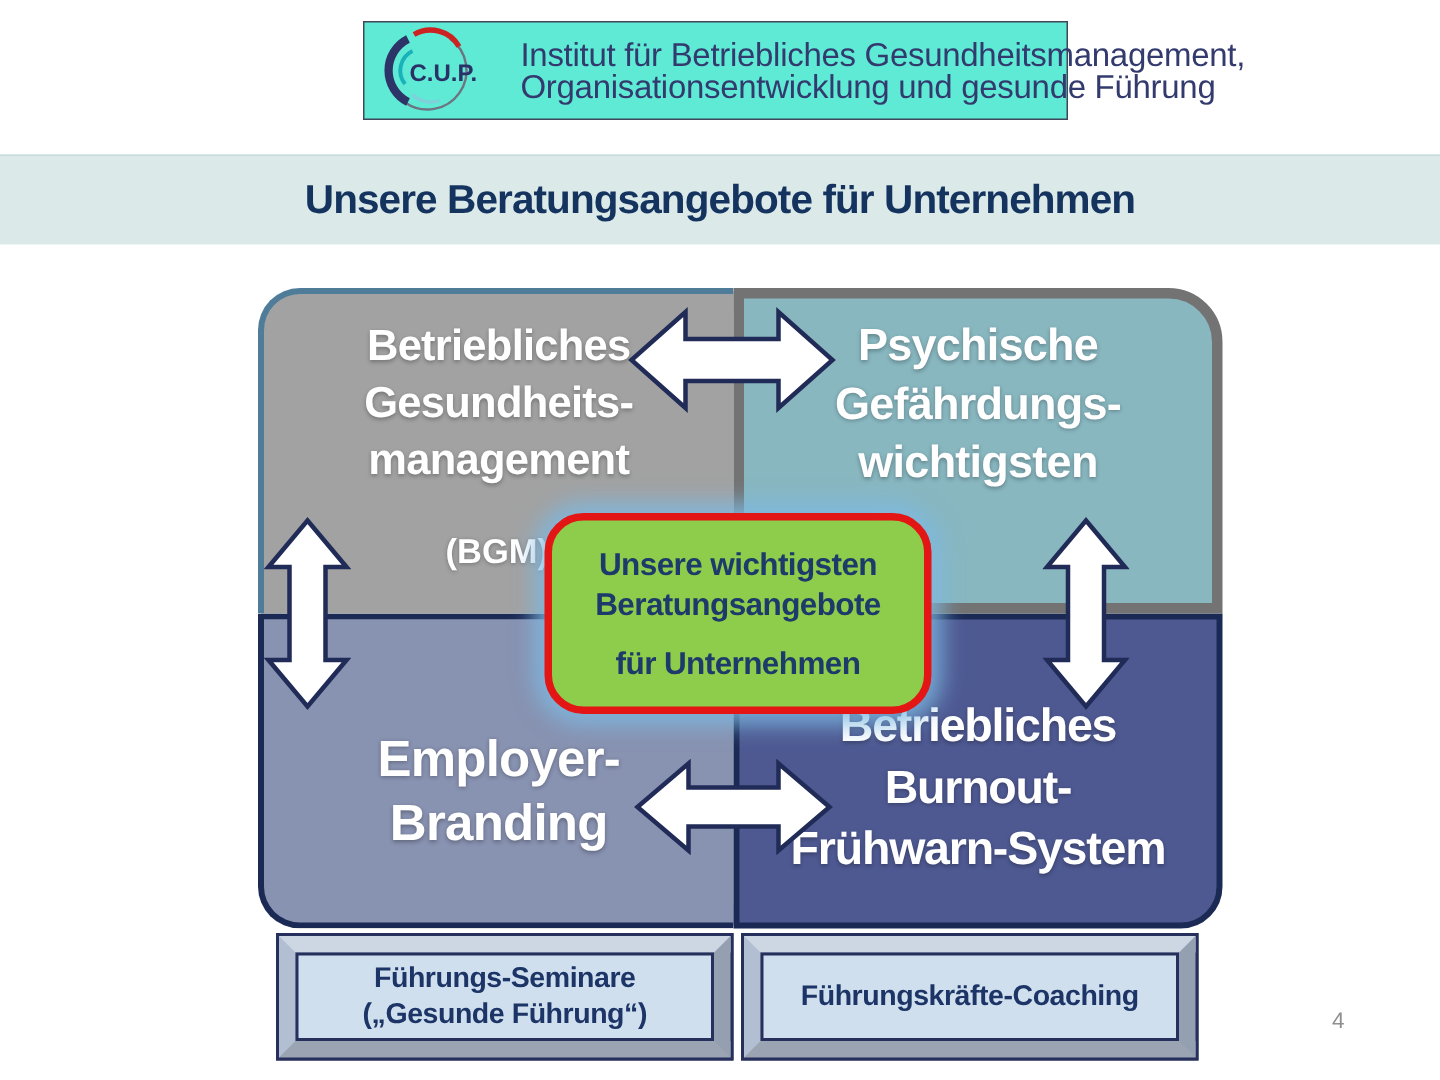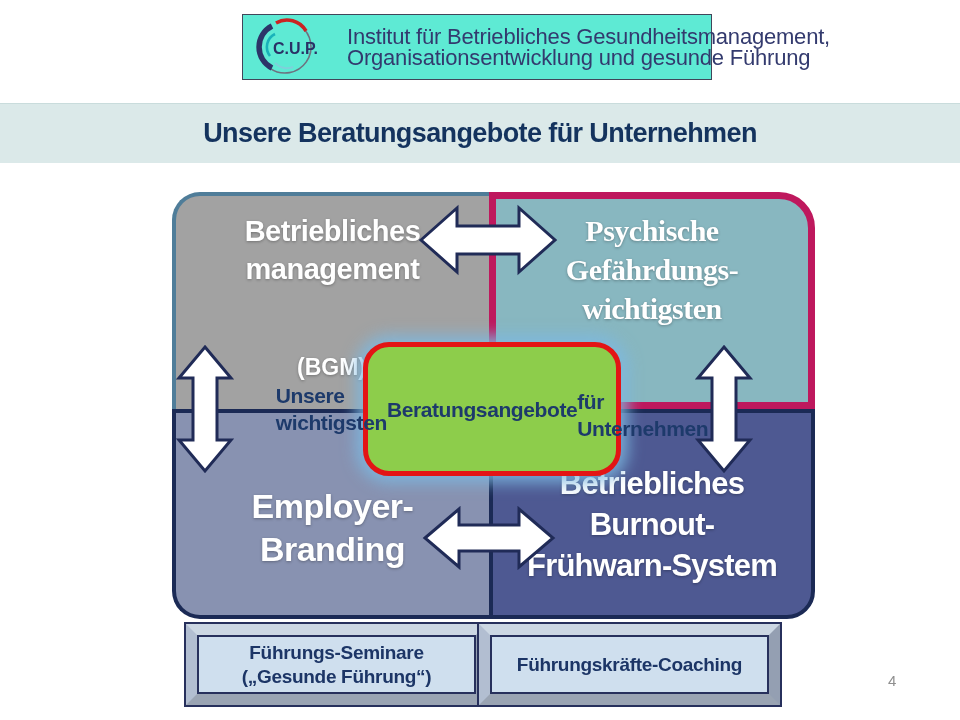--- a/index.html
+++ b/index.html
@@ -24,57 +24,57 @@
   .title-bar span{
     color:#14335e;font-size:27px;font-weight:bold;letter-spacing:-0.6px;
   }
   
   .diagram{position:absolute;left:172px;top:168px;width:777px;height:427px;margin-top:24px;}
   .quad{position:absolute;box-sizing:border-box;}
   .quad-tl{left:0;top:0;width:317px;height:217px;background:#a2a2a2;
     border-top:4px solid #4f7d99;border-left:4px solid #4f7d99;
     border-radius:28px 0 0 0;z-index:1;}
   .quad-tr{left:317px;top:0;width:326px;height:217px;background:#88b7c0;
-    border:7px solid #be185d;border-radius:0 36px 0 0;z-index:2;font-family:Liberation Serif, serif;}
+    border:7px solid #737373;border-radius:0 36px 0 0;z-index:2;}
   .quad-bl{left:0;top:217px;width:317px;height:210px;background:#8892b1;
     border:4px solid #1b2a55;border-right:none;border-radius:0 0 0 28px;z-index:1;}
   .quad-br{left:317px;top:217px;width:326px;height:210px;background:#4e5992;
     border:4px solid #1b2a55;border-radius:0 0 28px 0;z-index:1;}
   .quad-text{
     position:absolute;left:0;right:0;text-align:center;color:#ffffff;font-weight:bold;
     text-shadow:0 1px 3px rgba(0,0,0,0.30);letter-spacing:-0.5px;
   }
   .quad-tl .quad-text{top:16px;font-size:29px;line-height:38px;}
   .quad-tr .quad-text{top:12px;font-size:30px;line-height:39px;}
   .quad-bl .quad-text{top:72px;font-size:34px;line-height:43px;}
   .quad-br .quad-text{top:50px;font-size:31px;line-height:41px;letter-spacing:-0.8px;}
   .bgm-suffix{
     position:absolute;left:121px;top:158px;color:#ffffff;font-weight:bold;
     font-size:23px;text-shadow:0 1px 3px rgba(0,0,0,0.30);
   }
   .center-box{
     position:absolute;left:191px;top:150px;width:258px;height:134px;box-sizing:border-box;
     background:#8dcd4b;border:5px solid #e31515;border-radius:26px;z-index:5;
     box-shadow:0 0 15px 7px rgba(125,185,225,0.85);
-    display:flex;flex-direction:row;justify-content:center;align-items:center;
+    display:flex;flex-direction:column;justify-content:center;align-items:center;
   }
   .center-box div{color:#1d3a6b;font-weight:bold;font-size:21px;line-height:27px;letter-spacing:-0.4px;}
   .center-line3{margin-top:12px;}
   .arrow{position:absolute;z-index:4;}
   .arrow-top{left:246px;top:12px;}
   .arrow-bottom{left:250px;top:314px;}
   .arrow-left{left:4px;top:152px;}
   .arrow-right{left:523px;top:152px;}
   
   .btn3d{
     position:absolute;top:622px;width:305px;height:85px;box-sizing:border-box;
     border:2px solid #27305c;background:#27305c;
   }
   .btn3d-left{left:184px;}
-  .btn3d-right{left:477px;}
+  .btn3d-right{left:494px;}
   .bevel{
     position:absolute;inset:0;box-sizing:border-box;width:100%;height:100%;
     border-style:solid;border-width:11px;
     border-color:#ccd7e3 #949fb2 #9aa4b3 #b2bed1;
   }
   .btn3d-inner{
     position:absolute;inset:11px;box-sizing:border-box;
     border:2px solid #27305c;background:#cfdfee;
     display:flex;flex-direction:column;justify-content:center;align-items:center;
   }
@@ -104,20 +104,21 @@
 
   <div class="title-bar">
     <span>Unsere Beratungsangebote für Unternehmen</span>
   </div>
 
   <div class="diagram">
 
     <div class="quad quad-tl">
       <div class="quad-text">
         <div>Betriebliches</div>
+        <div>Gesundheits-</div>
         <div>management</div>
       </div>
       <div class="bgm-suffix">(BGM)</div>
     </div>
 
     <div class="quad quad-tr">
       <div class="quad-text">
         <div>Psychische</div>
         <div>Gefährdungs-</div>
         <div>wichtigsten</div>

